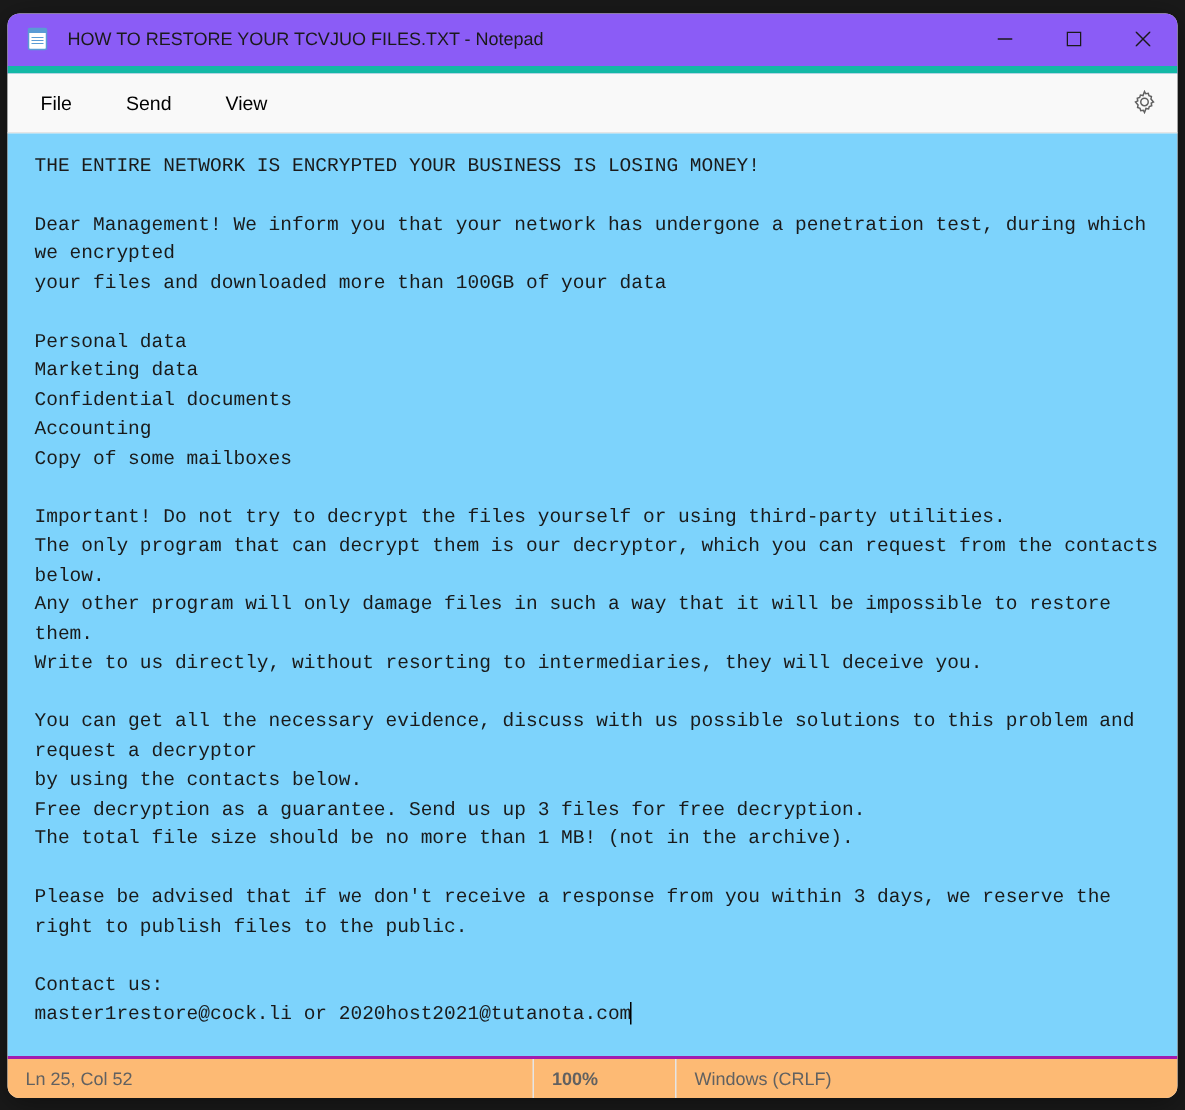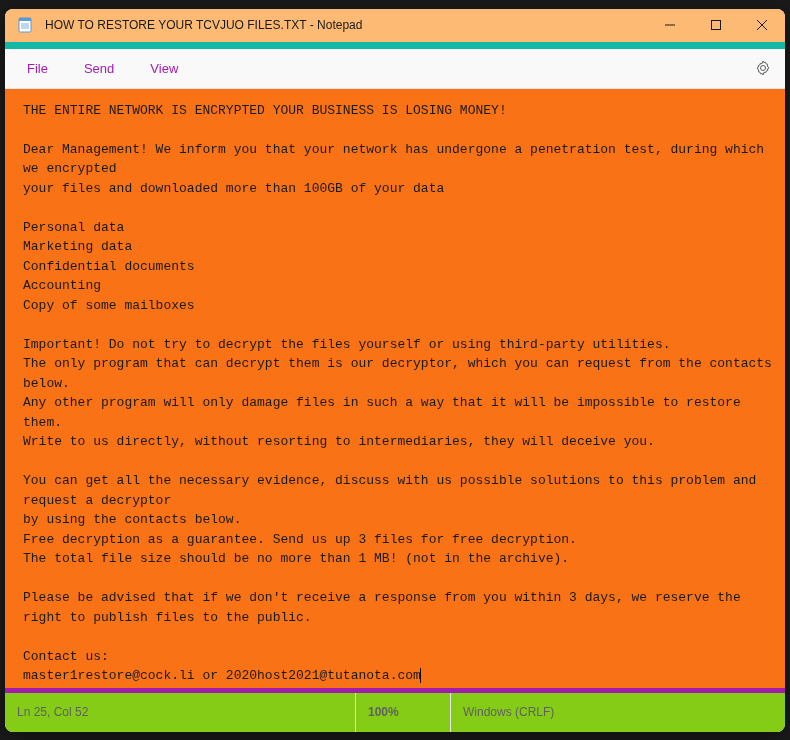--- a/index.html
+++ b/index.html
@@ -21,25 +21,25 @@
       height: 723px;
       background: #f9f9f9;
       border-radius: 8px;
       box-shadow: 0 4px 20px rgba(0,0,0,0.4);
       display: flex;
       flex-direction: column;
       overflow: hidden;
     }
     .titlebar {
       height: 40px;
-      background: #fdba74;
+      background: #8b5cf6;
       display: flex;
       align-items: center;
       justify-content: space-between;
-      border-bottom: 7px solid #14b8a6;
+      border-bottom: 5px solid #14b8a6;
     }
     .titlebar-left {
       display: flex;
       align-items: center;
       padding-left: 12px;
     }
     .notepad-icon {
       width: 16px;
       height: 16px;
       margin-right: 12px;
@@ -67,21 +67,21 @@
       align-items: center;
       justify-content: space-between;
       padding: 0 8px 0 4px;
       border-bottom: 1px solid #e5e5e5;
     }
     .menu-items {
       display: flex;
     }
     .menu-item {
       font-size: 13px;
-      color: #a21caf;
+      color: #000000;
       padding: 6px 18px;
       cursor: pointer;
       border-radius: 4px;
     }
     .settings-icon {
       width: 28px;
       height: 28px;
       display: flex;
       align-items: center;
       justify-content: center;
@@ -90,26 +90,26 @@
     }
     .editor {
       flex: 1;
       padding: 12px 6px 8px 18px;
       font-family: Consolas, "Courier New", monospace;
       font-size: 13px;
       line-height: 1.5;
       color: #1a1a1a;
       white-space: pre-wrap;
       overflow: hidden;
-      background: #f97316;
+      background: #7dd3fc;
     }
     .statusbar {
-      height: 44px;
-      background: #84cc16;
-      border-top: 5px solid #a21caf;
+      height: 28px;
+      background: #fdba74;
+      border-top: 2px solid #a21caf;
       display: flex;
       align-items: center;
       font-size: 12px;
       color: #616161;
     }
     .status-section {
       padding: 0 12px;
       height: 100%;
       display: flex;
       align-items: center;

